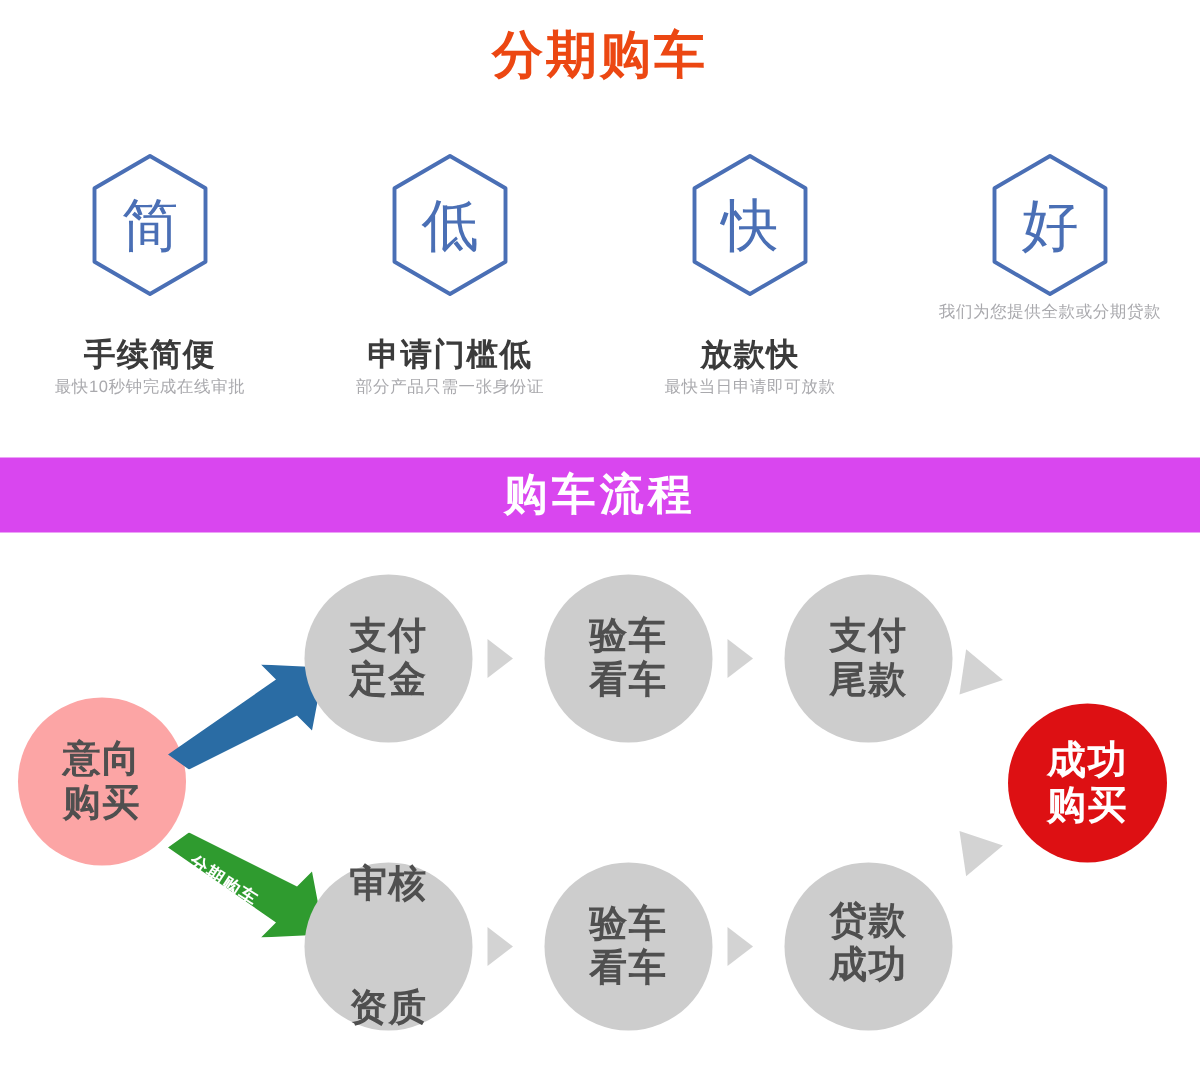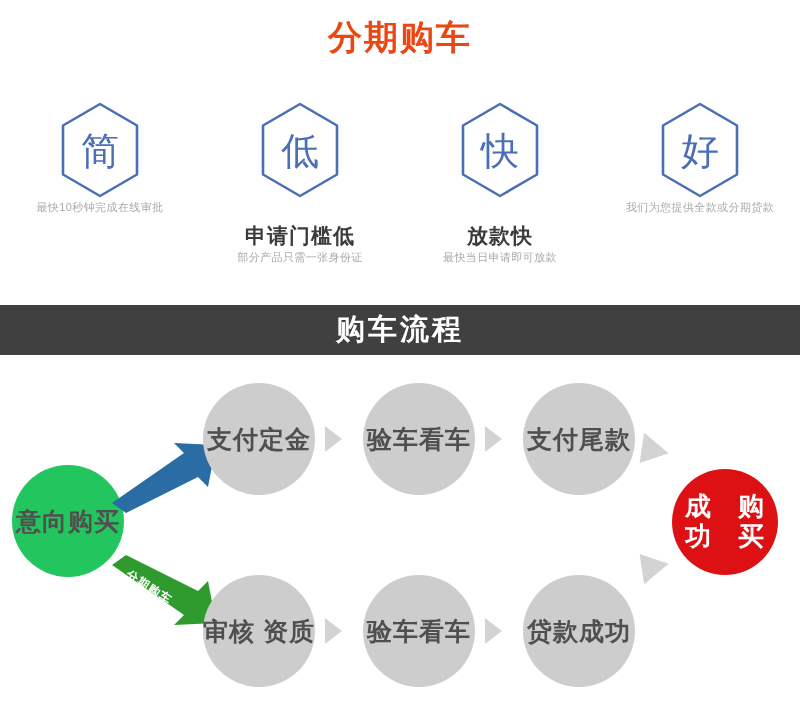--- a/index.html
+++ b/index.html
@@ -76,21 +76,21 @@
     letter-spacing: 0.4px;
   }
 
   
   .banner {
     position: absolute;
     top: 305px;
     left: 0;
     width: 800px;
     height: 50px;
-    background: #404040;
+    background: #d946ef;
     display: flex;
     align-items: center;
     justify-content: center;
   }
   .banner-text {
     color: #ffffff;
     font-size: 29px;
     font-weight: bold;
     letter-spacing: 3px;
   }
@@ -101,32 +101,32 @@
     top: 355px;
     left: 0;
     width: 800px;
     height: 363px;
   }
   .node {
     position: absolute;
     border-radius: 50%;
     background: #cdcdcd;
     display: flex;
-    flex-direction: row;
+    flex-direction: column;
     align-items: center;
     justify-content: center;
     color: #4f4f4f;
     font-size: 25px;
     font-weight: bold;
     line-height: 1.15;
     letter-spacing: 1px;
     text-align: center;
   }
   .node.intent {
-    background: #22c55e;
+    background: #fca5a5;
   }
   .node.success {
     background: #dd1013;
     color: #ffffff;
   }
   .node span { display: block; }
 
   .tri {
     position: absolute;
     width: 0;
@@ -173,20 +173,21 @@
 
 <div class="features">
 
   <div class="feature">
     <div class="hex-wrap">
       <svg width="98" height="100" viewBox="0 0 98 100">
         <path d="M49 4 L86 25.5 L86 74.5 L49 96 L12 74.5 L12 25.5 Z" fill="none" stroke="#4a6fb5" stroke-width="2.6" stroke-linejoin="round"></path>
       </svg>
       <div class="hex-char">简</div>
     </div>
+    <div class="feature-title">手续简便</div>
     <div class="feature-sub">最快10秒钟完成在线审批</div>
   </div>
 
   <div class="feature">
     <div class="hex-wrap">
       <svg width="98" height="100" viewBox="0 0 98 100">
         <path d="M49 4 L86 25.5 L86 74.5 L49 96 L12 74.5 L12 25.5 Z" fill="none" stroke="#4a6fb5" stroke-width="2.6" stroke-linejoin="round"></path>
       </svg>
       <div class="hex-char">低</div>
     </div>
@@ -266,21 +267,21 @@
 
   <div class="tri" style="left:325px; top:263px;"></div>
 
   <div class="node" style="left:363px; top:220px; width:112px; height:112px;">
     <span>验车</span>
     <span>看车</span>
   </div>
 
   <div class="tri" style="left:485px; top:263px;"></div>
 
-  <div class="node" style="left:523px; top:220px; width:112px; height:112px;">
+  <div class="node" style="left:523px; top:220px; width:112px; height:112px;font-family:Liberation Mono, monospace;">
     <span>贷款</span>
     <span>成功</span>
   </div>
 
   <div class="tri-dr" style="left:632px; top:196px; transform: rotate(140deg);"></div>
 
 
   <div class="node success" style="left:672px; top:114px; width:106px; height:106px; font-size:26px;">
     <span>成功</span>
     <span>购买</span>

